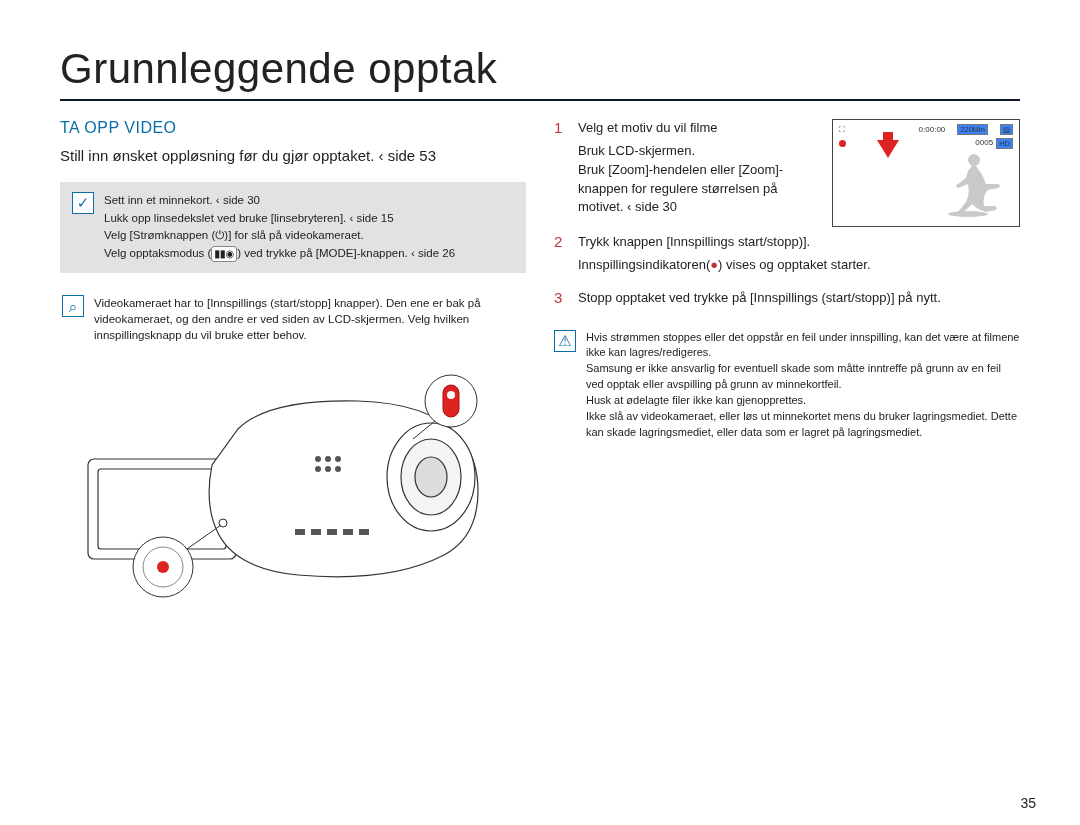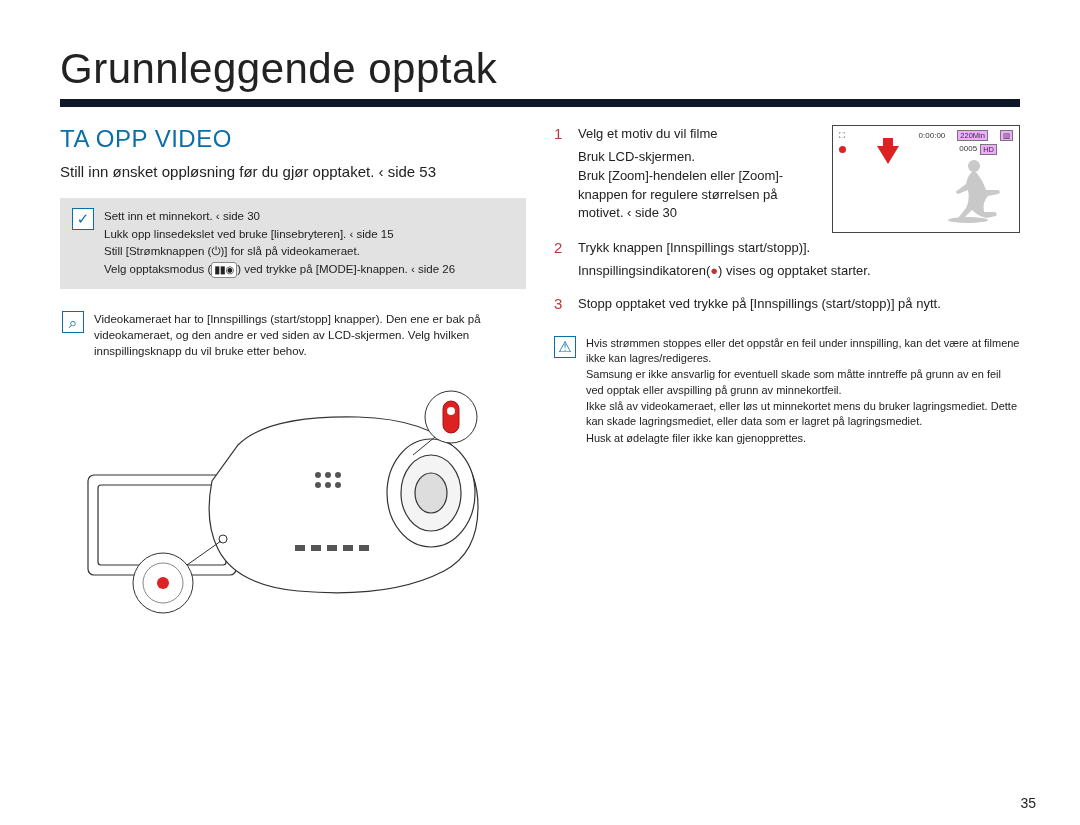--- a/index.html
+++ b/index.html
@@ -10,35 +10,35 @@
     height: 825px;
     position: relative;
     color: #222;
   }
   .page {
     padding: 45px 60px 20px 60px;
   }
   .main-title {
     font-size: 42px;
     font-weight: 400;
-    border-bottom: 8px solid #0f172a;
+    border-bottom: 2px solid #0f172a;
     padding-bottom: 6px;
     margin-bottom: 18px;
     letter-spacing: 0.5px;
   }
   .cols {
     display: flex;
     gap: 28px;
   }
   .left, .right {
     flex: 1;
     min-width: 0;
   }
   .section-title {
-    font-size: 24px;
+    font-size: 16px;
     color: #0a6ea9;
     font-weight: 500;
     margin-bottom: 10px;
     letter-spacing: 0.5px;
   }
   .intro {
     font-size: 15px;
     margin-bottom: 18px;
   }
   .note-box {
@@ -100,22 +100,22 @@
   .lcd {
     border: 1.5px solid #444;
     background:#fff;
     width:188px; height:108px;
     position:relative;
     font-size:8px;
     color:#333;
   }
   .lcd .toprow { position:absolute; top:4px; left:6px; right:6px; display:flex; align-items:center; gap:4px; }
   .lcd .toprow .tr-right { margin-left:auto; display:flex; gap:12px; align-items:center; }
-  .mini-box { border:1px solid #777; padding:0 2px; font-size:7.5px; background:#f0abfc; }
-  .lcd .row2 { position:absolute; top:18px; left:6px; right:22px; display:flex; align-items:center; }
+  .mini-box { border:1px solid #777; padding:0 2px; font-size:7.5px; background:#3b82f6; }
+  .lcd .row2 { position:absolute; top:18px; left:6px; right:6px; display:flex; align-items:center; }
   .lcd .row2 .r2-right { margin-left:auto; display:flex; gap:3px; }
   .rec-dot { width:7px; height:7px; background:#d22; border-radius:50%; display:inline-block; }
   .red-arrow {
     position:absolute; top:20px; left:44px;
     width:0; height:0;
     border-left:11px solid transparent;
     border-right:11px solid transparent;
     border-top:18px solid #d22;
   }
   .red-arrow::before{
@@ -151,21 +151,21 @@
     <div class="left">
       <h2 class="section-title">TA OPP VIDEO</h2>
       <p class="intro">Still inn ønsket oppløsning før du gjør opptaket.   ‹ side 53</p>
 
       <div class="note-box">
         <div class="icon">✓</div>
         <div class="lines">
           <p>Sett inn et minnekort. ‹ side 30</p>
           <p>Lukk opp linsedekslet ved  bruke [linsebryteren].   ‹ side 15</p>
           <p>
-            <span>Still [Strømknappen (</span><span>⏻</span><span>)] for  slå på videokameraet.</span>
+            <span>Velg [Strømknappen (</span><span>⏻</span><span>)] for  slå på videokameraet.</span>
           </p>
           <p>
             <span>Velg opptaksmodus (</span><span class="mode-icons">
                 <span class="mode-vid">▮▮</span>
                 <span>◉</span>
               </span><span>) ved  trykke på [MODE]-knappen.  ‹ side 26</span>
           </p>
         </div>
       </div>
 
@@ -282,21 +282,21 @@
             <div>Stopp opptaket ved  trykke på [Innspillings (start/stopp)] på nytt.</div>
           </div>
         </div>
       </div>
 
       <div class="warn-box">
         <div class="icon">⚠</div>
         <div class="lines">
           <p>Hvis strømmen stoppes eller det oppstår en feil under innspilling, kan det være at filmene ikke kan lagres/redigeres.</p>
           <p>Samsung er ikke ansvarlig for eventuell skade som måtte inntreffe på grunn av en feil ved opptak eller avspilling på grunn av minnekortfeil.</p>
+          <p>Husk at ødelagte filer ikke kan gjenopprettes.</p>
           <p>Ikke slå av videokameraet, eller løs ut minnekortet mens du bruker lagringsmediet. Dette kan skade lagringsmediet, eller data som er lagret på lagringsmediet.</p>
-          <p>Husk at ødelagte filer ikke kan gjenopprettes.</p>
         </div>
       </div>
     </div>
   </div>
 
   <div class="pagenum">35</div>
 </div>
 
 </body></html>

